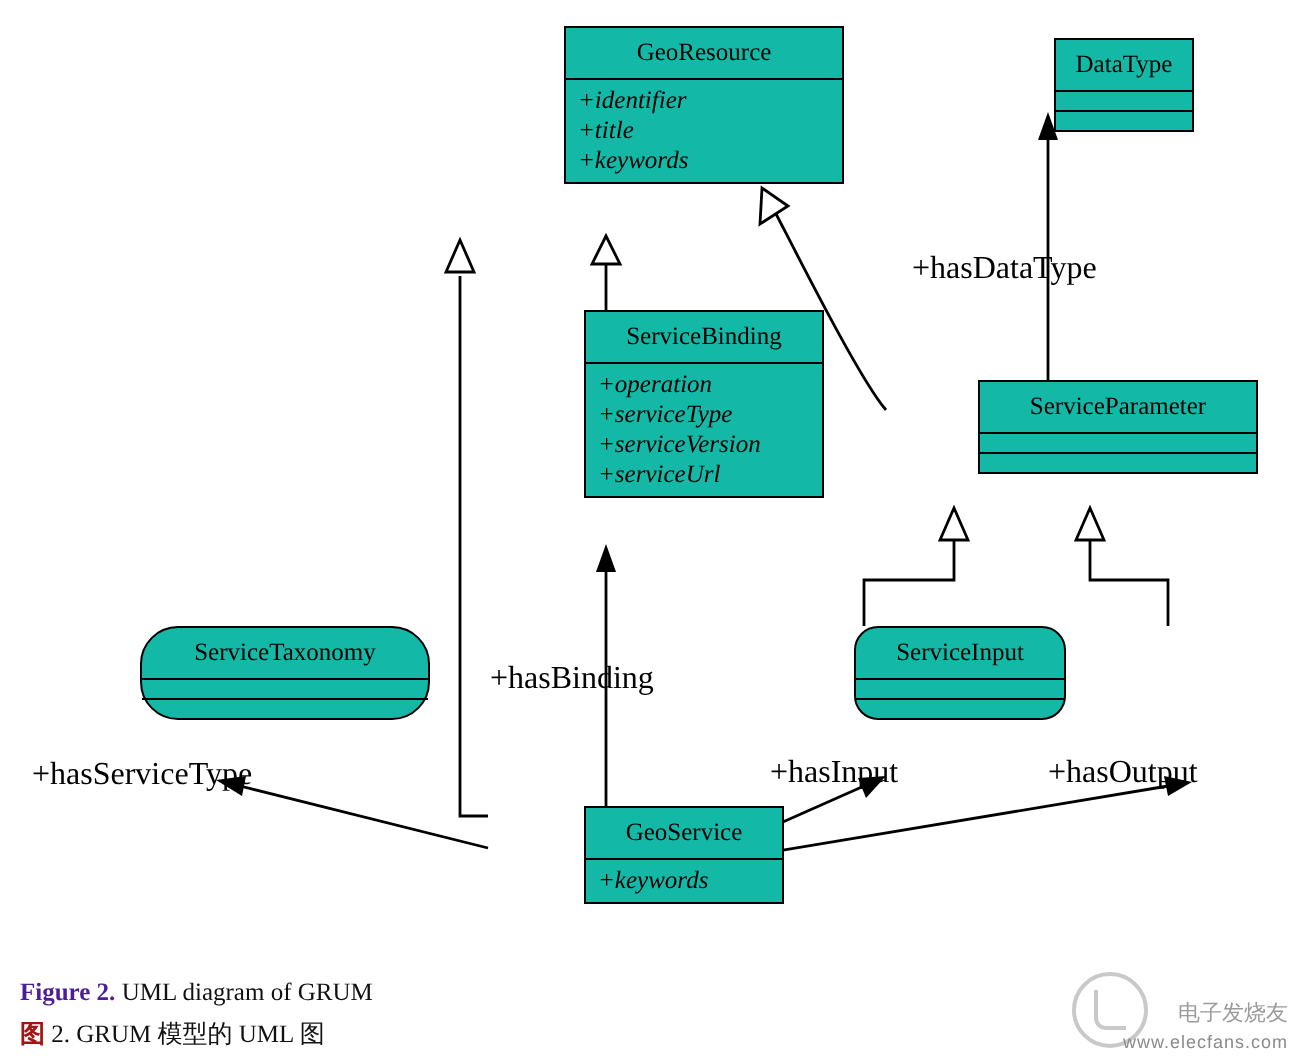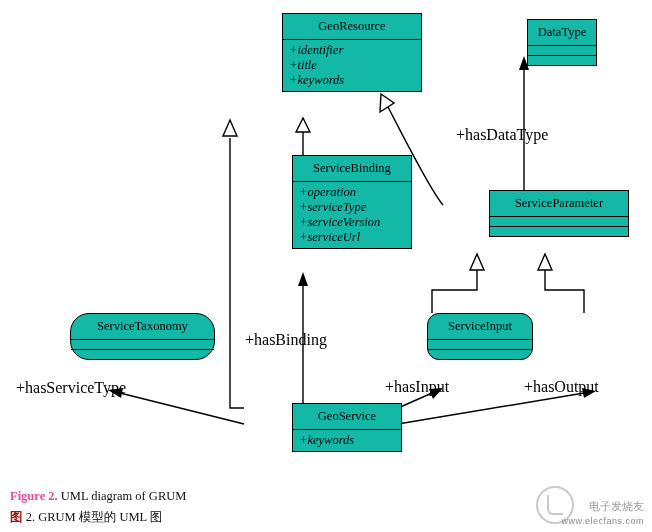--- a/index.html
+++ b/index.html
@@ -70,21 +70,21 @@
     white-space: nowrap;
   }
   .caption {
     position: absolute;
     font-size: 12.5px;
     font-family: "Liberation Serif", serif;
     color: #111;
     white-space: nowrap;
   }
   .caption .fig-label {
-    color: #ec4899;
+    color: #4c1d95;
     font-weight: bold;
   }
   .caption .cn-label {
     color: #a31515;
     font-weight: bold;
   }
   .wm-text {
     position: absolute;
     right: 8px;
     bottom: 6px;
@@ -198,21 +198,21 @@
     <div class="cls-empty last"></div>
   </div>
 
   <div class="cls-box" style="left:379px; top:313px; width:106px;border-radius:12px;">
     <div class="cls-name">ServiceInput</div>
     <div class="cls-empty"></div>
     <div class="cls-empty last"></div>
   </div>
 
 
-  <div class="cls-box" style="left:244px; top:403px; width:110px;">
+  <div class="cls-box" style="left:244px; top:403px; width:100px;">
     <div class="cls-name">GeoService</div>
     <div class="cls-attrs last">
       <div>+keywords</div>
     </div>
   </div>
 
   <div class="edge-label" style="left:456px; top:126px;">+hasDataType</div>
   <div class="edge-label" style="left:229px; top:331px;margin-left:16px;">+hasBinding</div>
   <div class="edge-label" style="left:16px; top:379px;">+hasServiceType</div>
   <div class="edge-label" style="left:385px; top:378px;">+hasInput</div>

